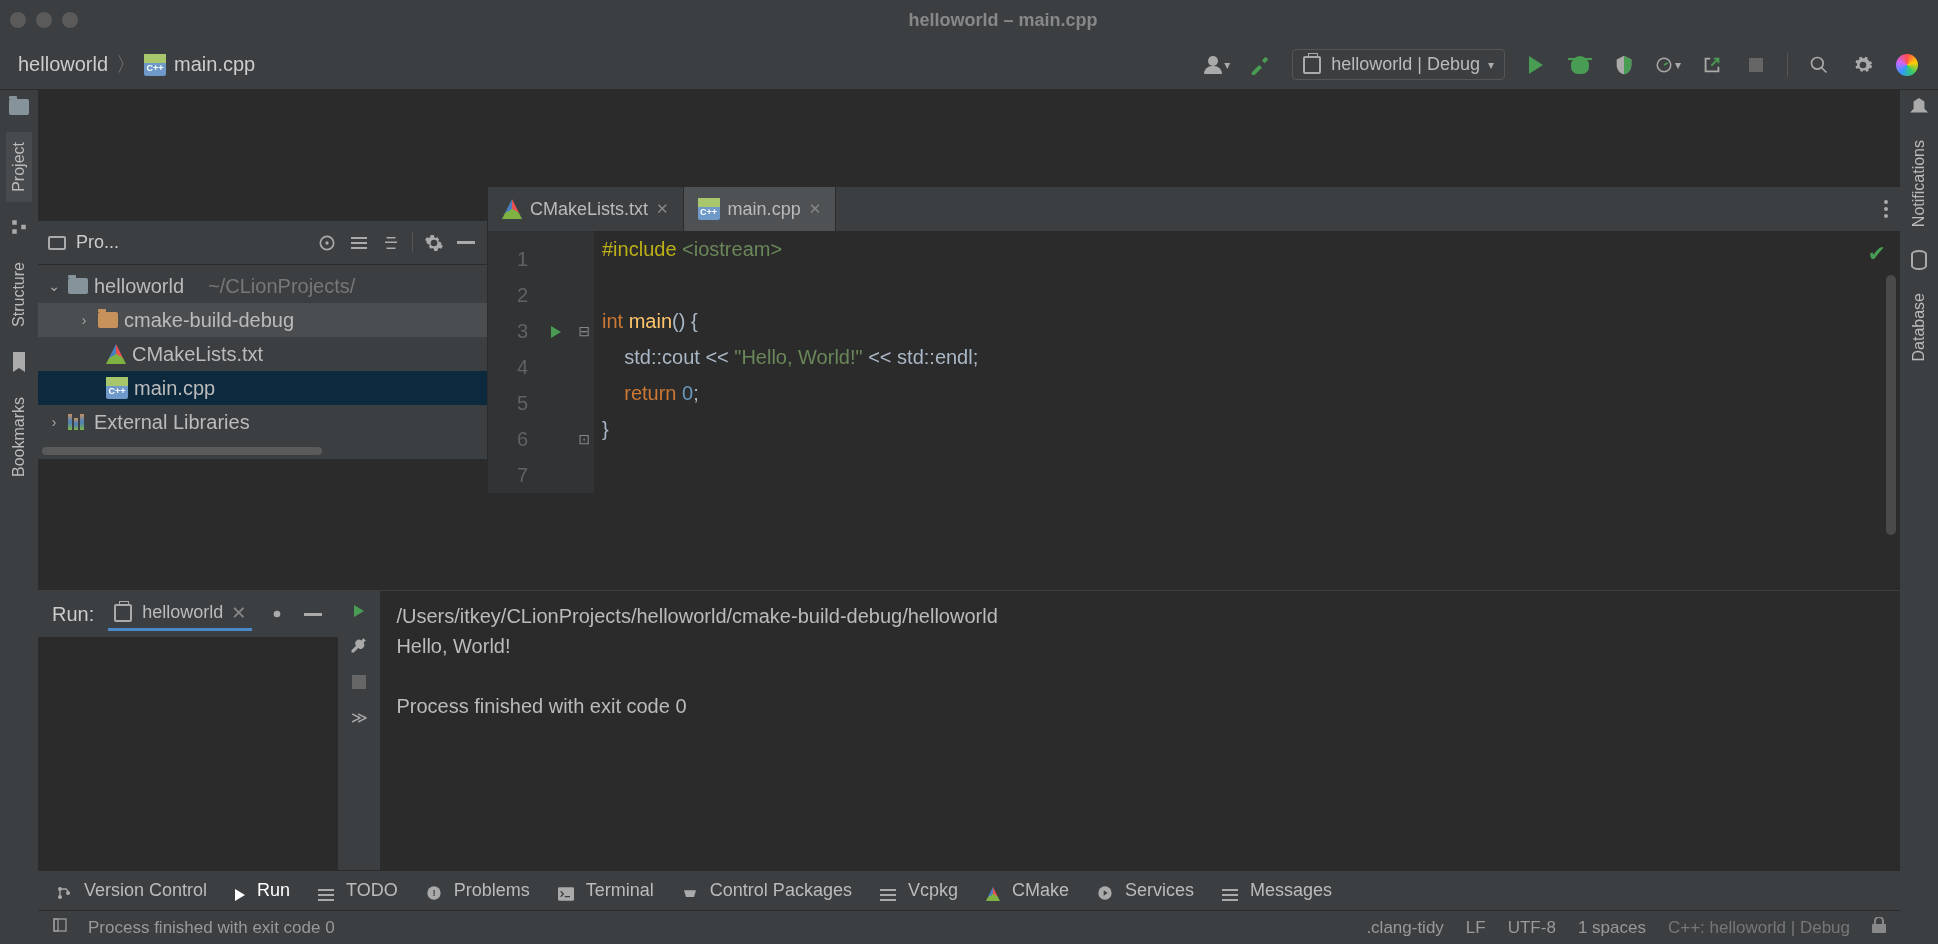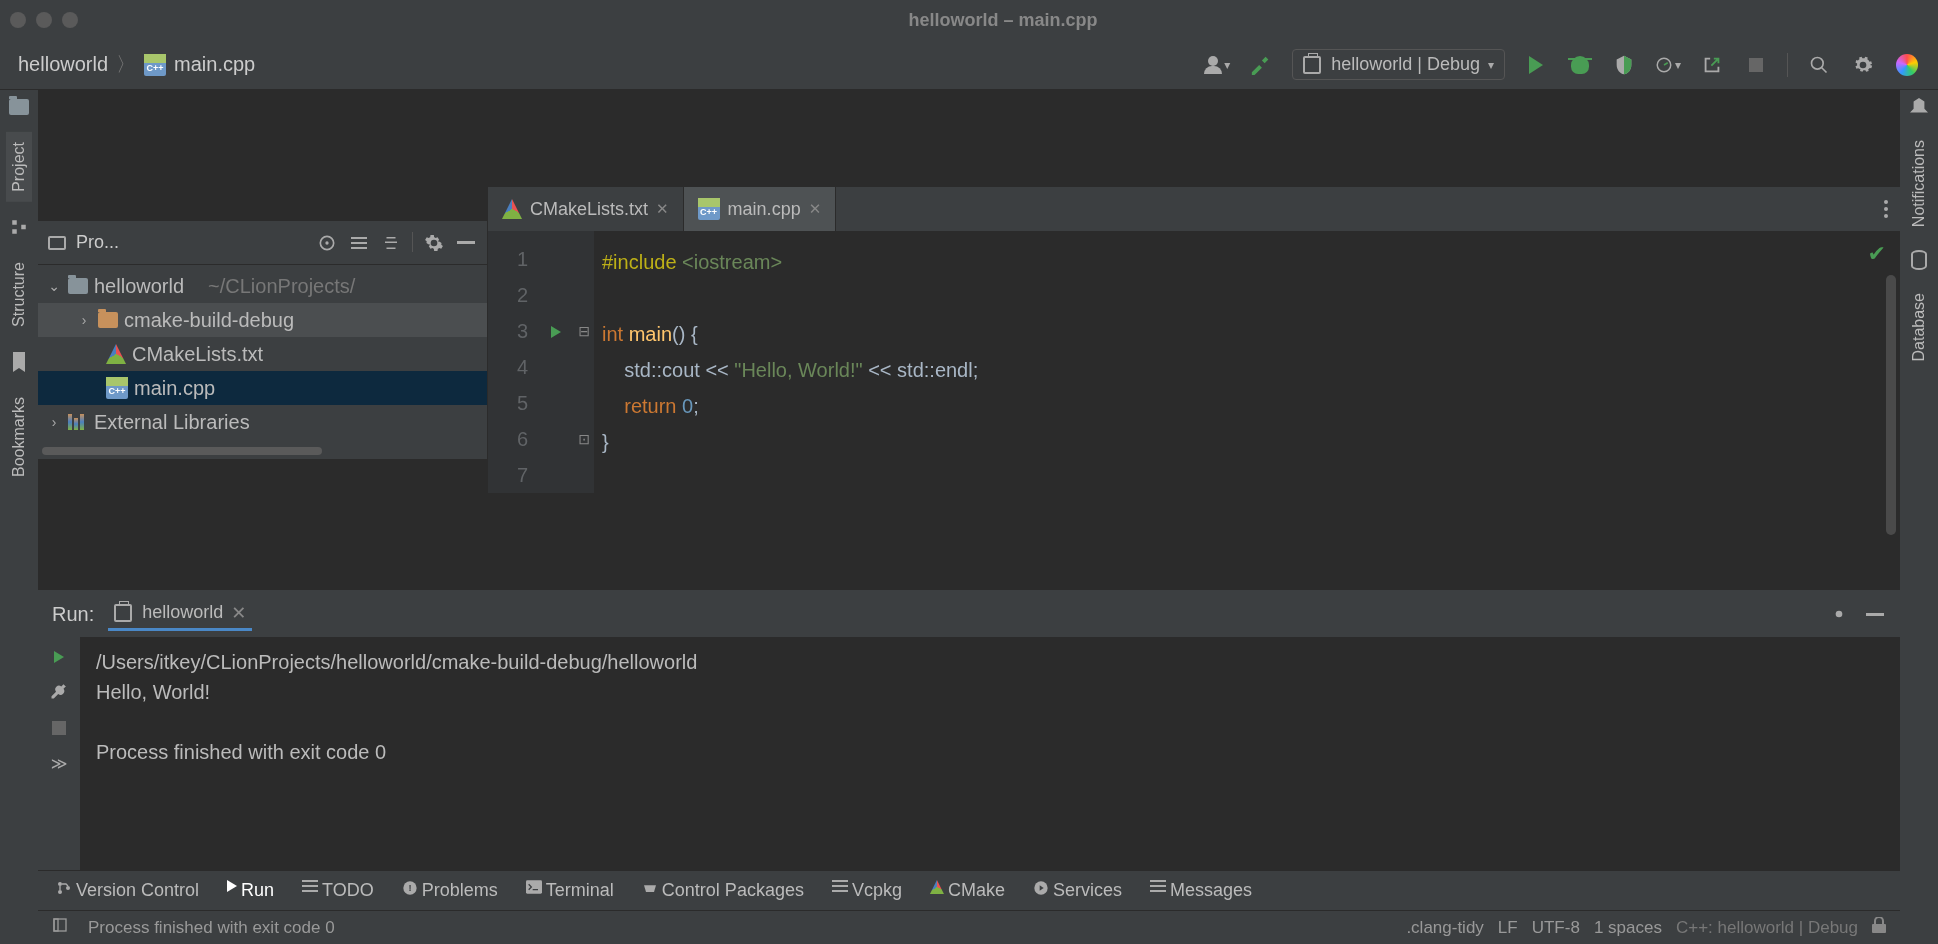--- a/index.html
+++ b/index.html
@@ -58,37 +58,37 @@
 .editor { flex:1; display:flex; flex-direction:column; background:#2b2b2b; }
 .tabs { height:44px; display:flex; align-items:stretch; background:#3c3f41; }
 .tab { display:flex; align-items:center; gap:8px; padding:0 14px; font-size:18px; color:#bbb; cursor:pointer; border-right:1px solid #2b2b2b;}
 .tab.active { background:#4e5254; }
 .tab .close{color:#888;font-size:15px;}
 .tabs-rest{flex:1;display:flex;justify-content:flex-end;align-items:center;padding-right:12px;}
 .code-area { flex:1; display:flex; position:relative; font-family:"JetBrains Mono",Menlo,monospace; font-size:20px; }
 .gutter { width:50px; background:#313335; text-align:right; padding:10px 10px 0 0; color:#606366; line-height:36px;}
 .gutter-icons{width:36px;background:#313335;padding-top:10px;line-height:36px;text-align:center;}
 .gutter-fold{width:20px;background:#313335;padding-top:10px;line-height:36px;color:#888;font-size:14px;text-align:center;}
-.code { flex:1; padding:13px 0 0 8px; line-height:36px; white-space:pre; }
+.code { flex:1; padding:0 0 0 8px; line-height:36px; white-space:pre; }
 .kw{color:#cc7832;} .str{color:#6a8759;} .pp{color:#bdb017;} .inc{color:#6a8759;} .fn{color:#ffc66d;} .id{color:#a9b7c6;} .num{color:#6897bb;}
 .check{position:absolute;top:10px;right:14px;color:#499c54;font-size:22px;}
 .editor-scroll{position:absolute;top:44px;right:4px;width:10px;height:260px;background:#4a4a4a;border-radius:5px;}
-.run-panel { height:280px; background:#2b2b2b; display:flex; flex-direction:column; border-top:1px solid #3c3f41;}
+.run-panel { height:280px; background:#2b2b2b; display:flex; border-top:1px solid #3c3f41;}
 .run-header { height:46px; display:flex; align-items:center; padding:0 14px; background:#3c3f41; gap:14px;}
 .run-label{color:#ccc;font-size:20px;}
 .run-tab{display:flex;align-items:center;gap:8px;padding:4px 6px;border-bottom:3px solid #4a88c7;}
 .run-tools{margin-left:auto;display:flex;gap:14px;}
 .run-body{flex:1;display:flex;}
 .run-gutter{width:42px;background:#3c3f41;display:flex;flex-direction:column;align-items:center;gap:14px;padding-top:10px;}
 .console{flex:1;padding:10px 16px;font-family:"JetBrains Mono",Menlo,monospace;font-size:20px;color:#bbb;line-height:30px;white-space:pre-wrap;}
 .bottom-bar{height:40px;background:#3c3f41;display:flex;align-items:center;padding:0 18px;gap:28px;font-size:18px;color:#bbb;border-top:1px solid #2b2b2b;}
-.bb-item{display:flex;align-items:flex-start;gap:4px;cursor:pointer;}
+.bb-item{display:flex;align-items:flex-end;gap:12px;cursor:pointer;}
 .bb-item.active{color:#fff;}
 .status-bar{height:34px;background:#3c3f41;display:flex;align-items:center;padding:0 14px;gap:20px;font-size:17px;color:#999;border-top:1px solid #2b2b2b;}
-.status-right{margin-left:auto;display:flex;gap:14px;align-items:center;}
+.status-right{margin-left:auto;display:flex;gap:22px;align-items:center;}
 .dim{color:#777;}
 .hammer{width:22px;height:22px;}
 .play-tri{width:0;height:0;border-left:14px solid #499c54;border-top:9px solid transparent;border-bottom:9px solid transparent;display:inline-block;}
 .stop-sq{width:14px;height:14px;background:#666;display:inline-block;}
 .bug-ic{width:18px;height:18px;border-radius:50% 50% 40% 40%;background:#499c54;display:inline-block;position:relative;}
 .bug-ic::before{content:'';position:absolute;top:2px;left:-3px;right:-3px;height:2px;background:#499c54;}
 .gear-ic svg{width:20px;height:20px;fill:#aaa;}
 .search-ic svg{width:20px;height:20px;stroke:#aaa;fill:none;stroke-width:2;}
 .three-bars{display:inline-flex;flex-direction:column;gap:3px;}
 .three-bars span{width:16px;height:2px;background:#aaa;}

